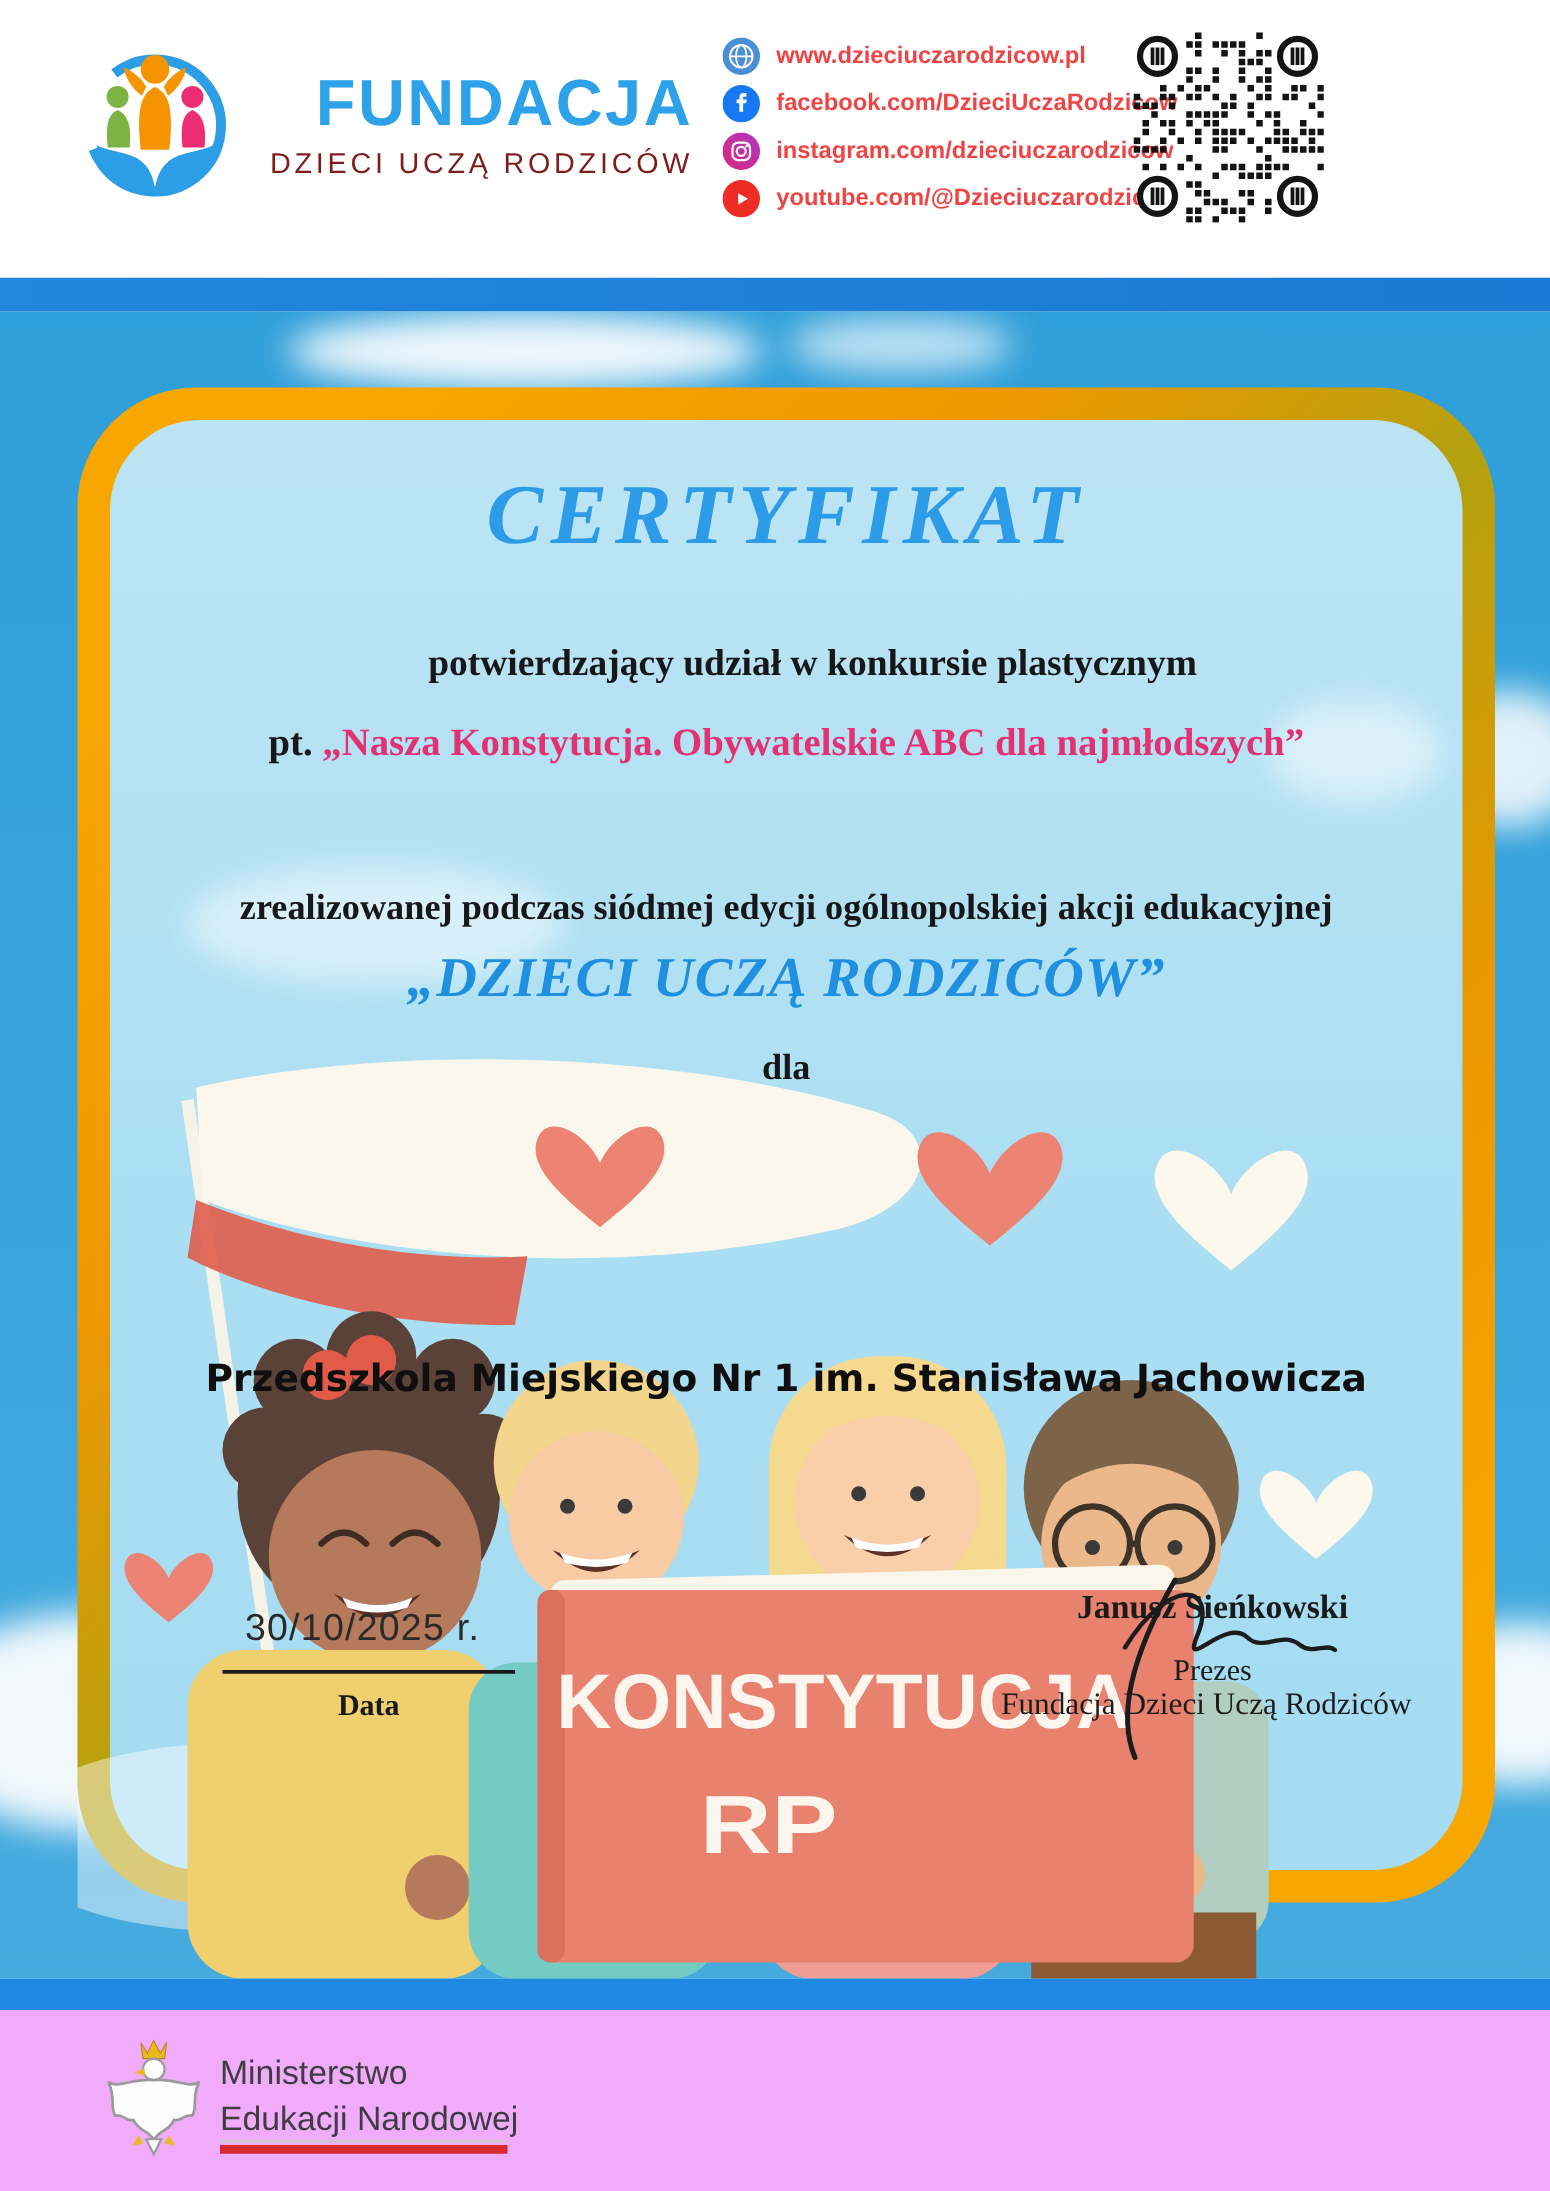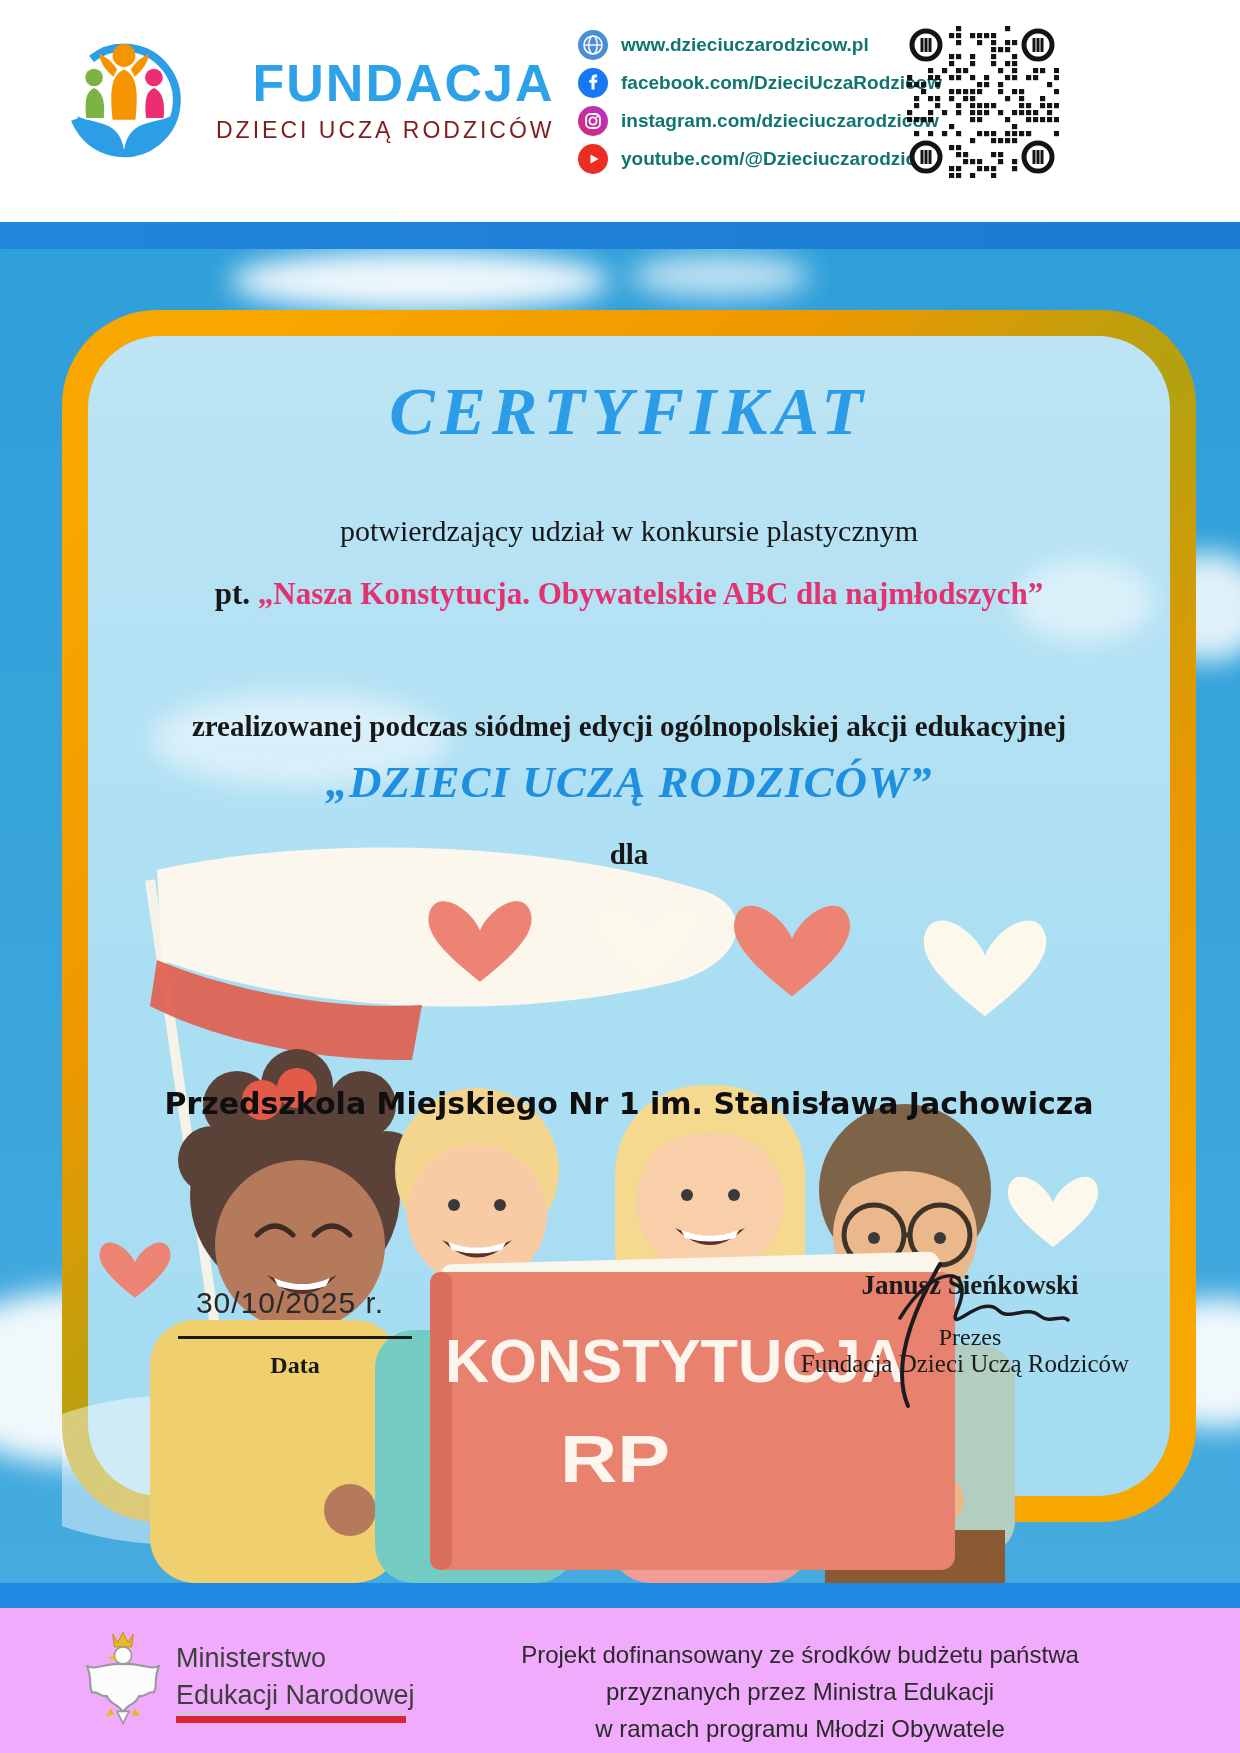--- a/index.html
+++ b/index.html
@@ -7,41 +7,41 @@
         font-family:"Liberation Sans","DejaVu Sans",sans-serif;}
   
   .header{position:absolute;left:0;top:0;width:1240px;height:222px;background:#fff;z-index:7;}
   .logo{position:absolute;left:58px;top:30px;display:flex;align-items:center;text-align:right;}
   .logo-text{margin-left:16px;}
   .logo-title{font-size:52px;font-weight:700;color:#2ea2e8;letter-spacing:2px;line-height:60px;}
   .logo-sub{font-size:23px;color:#7f1d1d;letter-spacing:3px;margin-top:4px;margin-left:10px;}
   .links{position:absolute;left:578px;top:26px;}
   .lrow{display:flex;align-items:center;height:38px;}
   .licon{width:30px;height:30px;margin-right:13px;flex:0 0 30px;}
-  .ltext{font-size:19px;font-weight:600;color:#0f766e;}
+  .ltext{font-size:19px;font-weight:600;color:#ef4444;}
   .qr{position:absolute;left:905px;top:24px;width:154px;height:154px;}
   
   .band-top{position:absolute;left:0;top:222px;width:1240px;height:27px;
             background:linear-gradient(90deg,#2286dd,#1b7ad3);z-index:2;}
   .sky{position:absolute;left:0;top:249px;width:1240px;height:1334px;
        background:linear-gradient(180deg,#2f9fd9 0%,#3aa5dc 55%,#45abdf 100%);z-index:0;}
   .band-bottom{position:absolute;left:0;top:1583px;width:1240px;height:25px;background:#1f88e3;z-index:6;}
   .cloud{position:absolute;background:#ffffff;border-radius:50%;filter:blur(14px);opacity:.92;z-index:1;}
   .icloud{position:absolute;background:#ffffff;border-radius:50%;filter:blur(12px);opacity:.5;z-index:3;}
   
   .frame-outer{position:absolute;left:62px;top:310px;width:1134px;height:1212px;border-radius:95px;
      background:linear-gradient(135deg,#f8a700 10%,#ef9800 32%,#b3a110 50%,#e89800 68%,#f8a700 90%);
      z-index:2;box-sizing:border-box;padding:26px;}
   .frame-inner{width:100%;height:100%;border-radius:72px;
      background:linear-gradient(180deg,#bce4f4 0%,#aadef3 60%,#a5dcf2 100%);}
   
   .ct{position:absolute;left:62px;width:1134px;text-align:center;z-index:5;
       font-family:"Liberation Serif","DejaVu Serif",serif;color:#171717;}
   .ct-title{top:372px;font-size:68px;font-weight:700;font-style:italic;color:#2d9ce8;letter-spacing:6px;}
-  .ct-l1{top:514px;font-size:30px;font-weight:400;}
+  .ct-l1{top:514px;font-size:30px;font-weight:700;padding-left:21px;}
   .ct-l2{top:576px;font-size:31px;font-weight:700;}
   .ct-l3{top:642px;font-size:31px;font-weight:700;}
   .ct-l4{top:710px;font-size:29px;font-weight:700;}
   .ct-campaign{top:756px;font-size:45px;font-weight:700;font-style:italic;color:#1f8fe0;letter-spacing:1px;}
   .ct-dla{top:838px;font-size:29px;font-weight:700;}
   .pink{color:#e23272;}
   .ct-recipient{top:1086px;font-size:30px;font-weight:700;color:#0f0f0f;z-index:6;
       font-family:"DejaVu Sans","Liberation Sans",sans-serif;letter-spacing:0;}
   
   .date-value{position:absolute;left:160px;top:1286px;width:260px;text-align:center;z-index:6;
@@ -469,20 +469,15 @@
         <polygon points="36,92 30,102 40,100" fill="#e8b923"></polygon>
         <polygon points="64,92 70,102 60,100" fill="#e8b923"></polygon>
       </svg>
     </div>
     <div class="min-text">
       <div>Ministerstwo</div>
       <div>Edukacji Narodowej</div>
     </div>
     <div class="min-grayline"></div>
     <div class="min-redbar"></div>
-    <div class="funding">
-      <div>Projekt dofinansowany ze środków budżetu państwa</div>
-      <div>przyznanych przez Ministra Edukacji</div>
-      <div>w ramach programu Młodzi Obywatele</div>
-    </div>
   </div>
 
 </div>
 
 </body></html>

